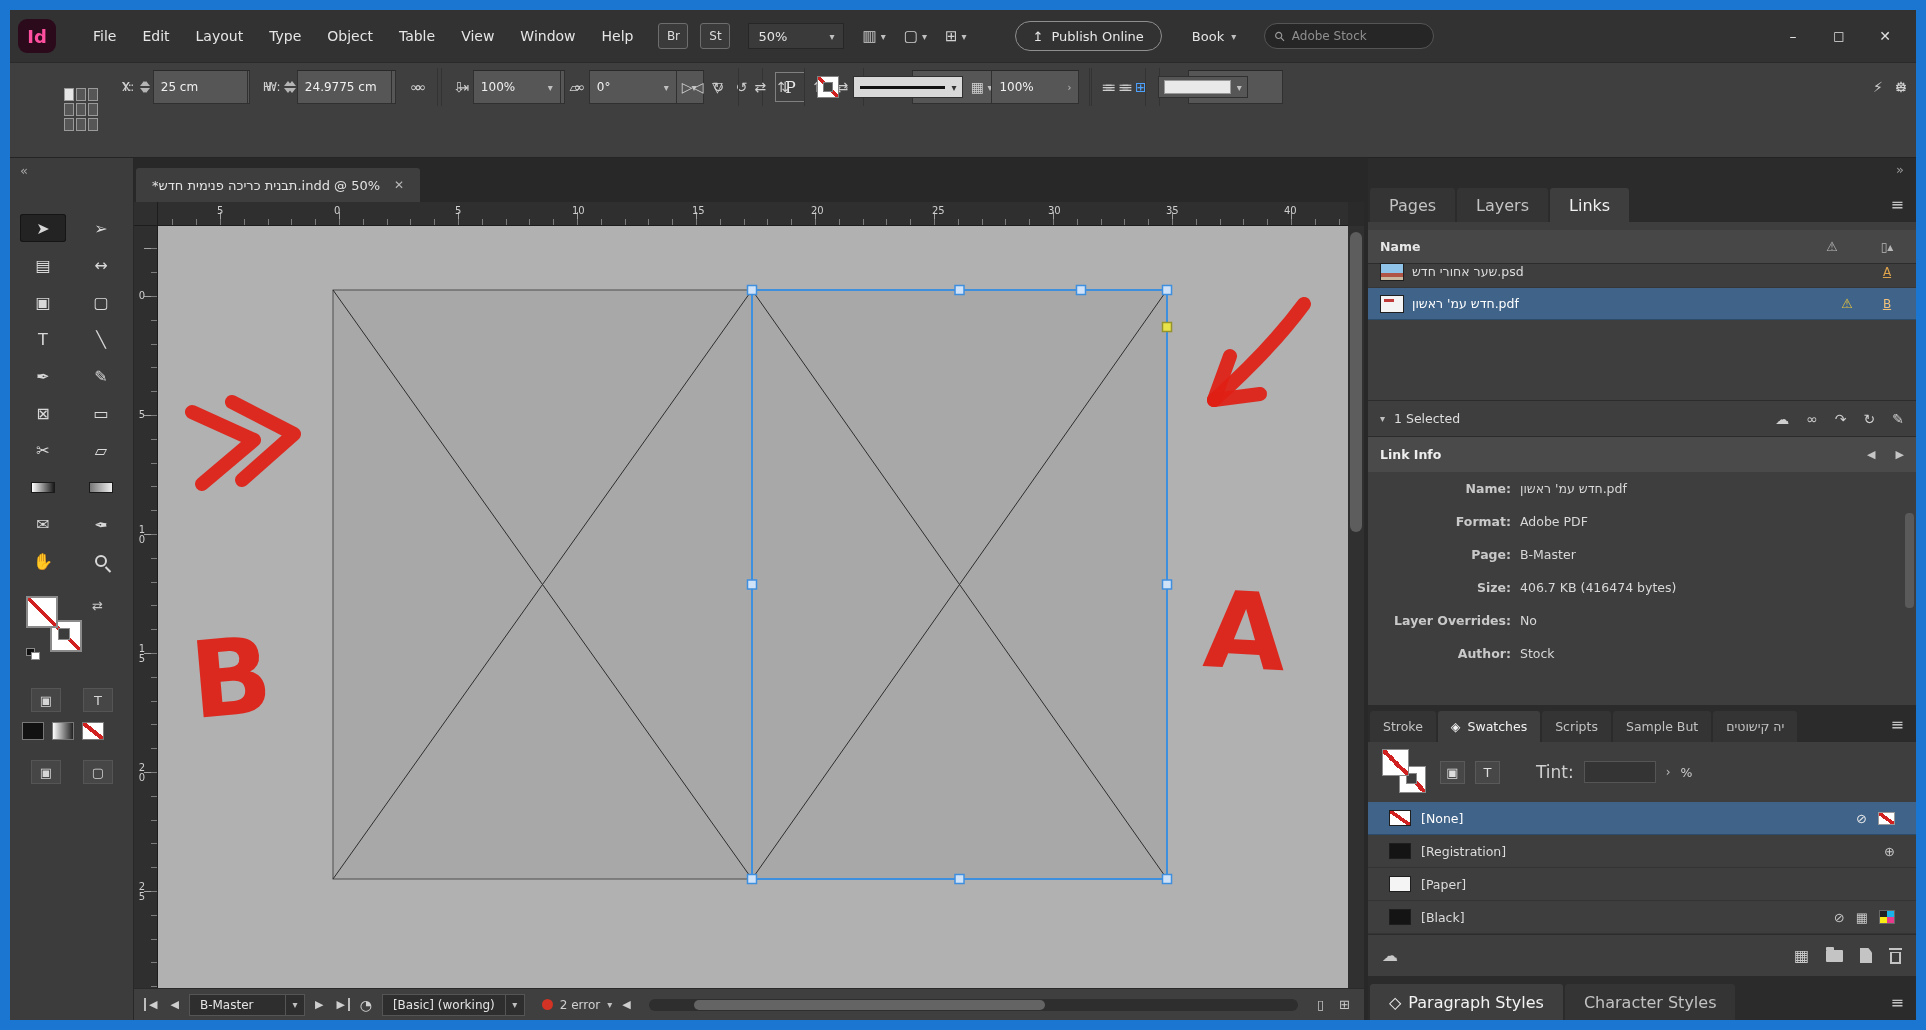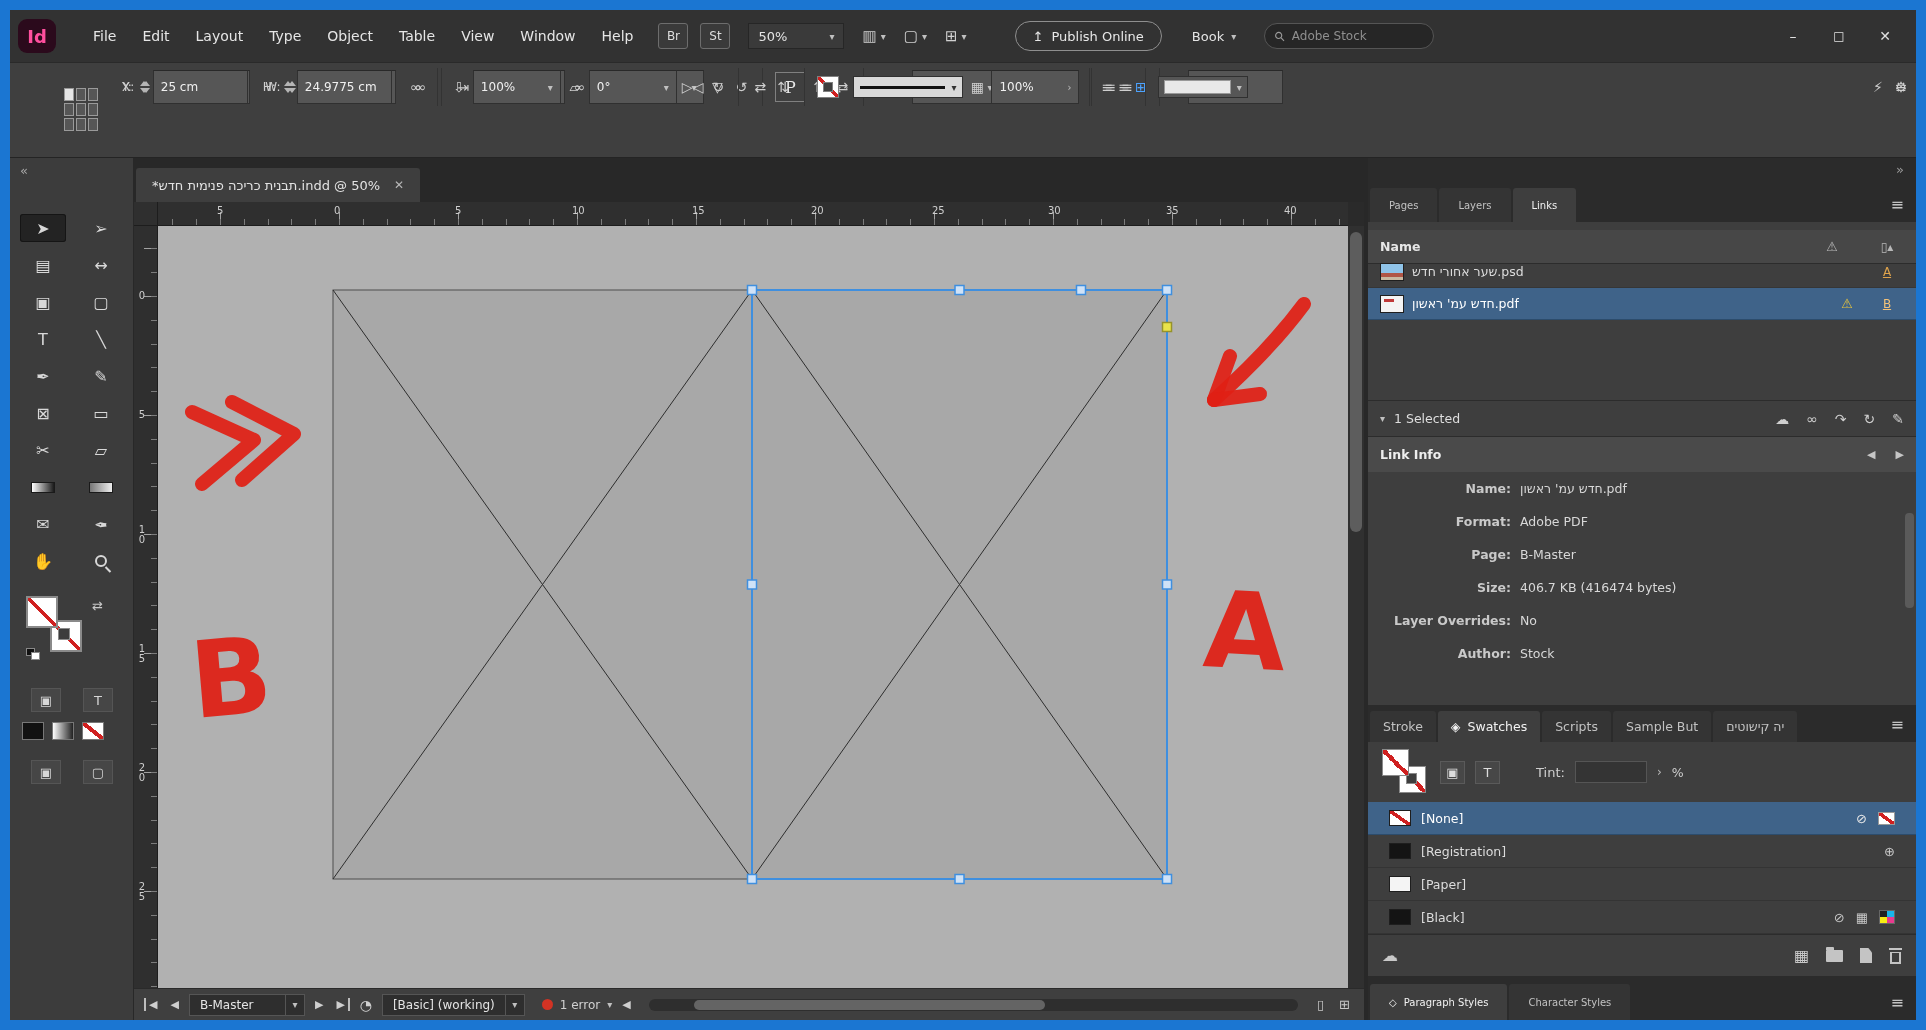--- a/index.html
+++ b/index.html
@@ -125,21 +125,21 @@
 .hthumb{position:absolute;left:7%;width:54%;top:1px;bottom:1px;background:#646464;border-radius:5px}
 .cornericon{color:#c8c8c8;font-size:13px;padding:0 4px}
 
 
 .gutter{position:absolute;left:1354px;top:148px;width:4px;height:862px;background:#282828}
 
 
 .rpanel{position:absolute;left:1358px;top:148px;width:548px;height:862px;background:#3e3e3e}
 .dockstrip{position:absolute;top:0;left:0;width:100%;height:24px;background:#2b2b2b;color:#9a9a9a;font-size:13px;text-align:right;padding-right:12px;line-height:24px}
 .ptabs{position:absolute;top:24px;left:0;width:100%;height:40px;background:#2b2b2b;display:flex;align-items:flex-end;padding-left:2px}
-.ptab{height:34px;padding:0 19px;display:flex;align-items:center;gap:7px;color:#c2c2c2;font-size:10px;background:#343434;margin-right:2px;border-radius:3px 3px 0 0}
+.ptab{height:34px;padding:0 19px;display:flex;align-items:center;gap:7px;color:#c2c2c2;font-size:16px;background:#343434;margin-right:2px;border-radius:3px 3px 0 0}
 .ptab.active{background:#3e3e3e;color:#f2f2f2}
 .pmenu{margin-left:auto;color:#c2c2c2;padding:0 12px 8px 0;font-size:16px}
 .lheader{position:absolute;top:72px;left:0;width:100%;height:34px;background:#474747;border-bottom:1px solid #2c2c2c;display:flex;align-items:center;padding:0 12px;color:#e6e6e6;font-size:12.5px;font-weight:bold;gap:23px}
 .warncol{color:#b8b8b8;font-size:13px;width:30px;text-align:center;font-weight:normal}
 .pagecol{color:#b8b8b8;font-size:12px;width:34px;text-align:center;font-weight:normal}
 .lrow{position:absolute;left:0;width:100%;height:32px;display:flex;align-items:center;padding:0 12px;gap:8px;color:#dcdcdc;font-size:12.5px;border-bottom:1px solid #363636}
 .lrow.sel{background:#3f6389;color:#fff;border-bottom-color:#2c4c6c}
 .lthumb{width:24px;height:18px;border:1px solid #1f1f1f;flex:0 0 auto}
 .lthumb.photo{background:linear-gradient(180deg,#8fc3e8 0 55%,#b05545 55% 80%,#c8b8a0 80%)}
 .lthumb.pdf{background:#f4f4f4;position:relative}
@@ -159,21 +159,21 @@
 .livalue{color:#d8d8d8;white-space:nowrap}
 .lscroll{position:absolute;right:2px;top:355px;width:9px;height:95px;background:#5a5a5a;border-radius:4px}
 .swtabs{position:absolute;top:547px;left:0;width:100%;height:37px;background:#2b2b2b;display:flex;align-items:flex-end;padding-left:2px}
 .swtabs .ptab{height:31px;padding:0 13px;font-size:12.5px}
 .tintrow{position:absolute;top:584px;left:0;width:100%;height:60px;display:flex;align-items:center;padding:0 14px;gap:10px}
 .tproxy{position:relative;width:48px;height:46px;flex:0 0 auto}
 .tfill{position:absolute;left:0;top:0;width:27px;height:27px;border:1px solid #8a8a8a;background-color:#fff;background-image:linear-gradient(to top right,transparent 44%,#d02020 44%,#d02020 56%,transparent 56%)}
 .tstroke{position:absolute;left:17px;top:17px;width:27px;height:27px;border:1px solid #8a8a8a;background-color:#fff;background-image:linear-gradient(to top right,transparent 44%,#d02020 44%,#d02020 56%,transparent 56%)}
 .tstroke i{position:absolute;left:6px;top:6px;width:11px;height:11px;background:#3e3e3e;border:1px solid #8a8a8a}
 .tbtn{width:25px;height:23px;border:1px solid #5a5a5a;background:#474747;color:#ddd;font-size:13px;display:flex;align-items:center;justify-content:center}
-.tintlbl{color:#cfcfcf;font-size:13px;margin-left:26px}
+.tintlbl{color:#cfcfcf;font-size:17px;margin-left:26px}
 .tintfld{width:72px;height:22px;background:#343434;border:1px solid #555}
 .tintfld input{width:100%;height:100%;background:none;border:none;outline:none;color:#ddd;font-size:12px;padding:0 6px;font-family:inherit}
 .tintchev{color:#bbb;font-size:12px}
 .tintpct{color:#cfcfcf;font-size:12.5px}
 .swrow{position:absolute;left:0;width:100%;height:33px;display:flex;align-items:center;gap:10px;padding:0 21px;border-bottom:1px solid #343434;color:#dcdcdc;font-size:12.5px}
 .swrow.sel{background:#3f6389;color:#fff;border-bottom-color:#2c4c6c}
 .swchip{width:22px;height:16px;border:1px solid #1e1e1e;flex:0 0 auto}
 .swchip.none{background-color:#fff;background-image:linear-gradient(to top right,transparent 42%,#d02020 42%,#d02020 58%,transparent 58%)}
 .swchip.reg{background:#141414}
 .swchip.paper{background:#f4f4f4}
@@ -526,21 +526,21 @@
       <span class="navbtn">▶</span>
       <span class="navbtn barr">▶</span>
       <span class="cicon">◔</span>
       <span class="pgfld">
         <span class="pgval">[Basic] (working)</span>
         <span class="pgchev">
               <span class="chev">▾</span>
             </span>
       </span>
       <span class="errdot"></span>
-      <span>1 error</span>
+      <span>2 error</span>
       <span class="chev">▾</span>
       <span class="navbtn">◀</span>
       <span class="hscroll">
             <span class="hthumb"></span>
           </span>
       <span class="cornericon">▯</span>
       <span class="cornericon">⊞</span>
     </div>
   </div>
 

